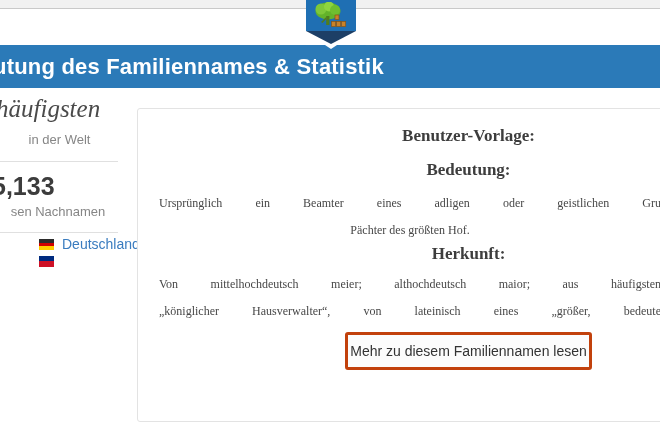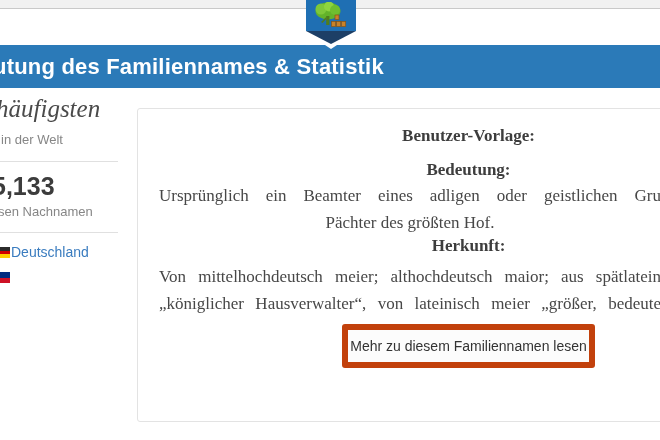--- a/index.html
+++ b/index.html
@@ -28,58 +28,59 @@
     width:50px;height:31px;background:#1f6fb3;
     display:flex;align-items:center;justify-content:center;
   }
   .banner svg.pointer{display:block;}
   
   .sidebar{position:absolute;left:0;top:94px;width:118px;}
   .sb-rank{
     font-family:"Liberation Serif", serif;font-style:italic;
     font-size:25px;line-height:30px;color:#4a4a4a;margin-left:-4px;white-space:nowrap;
   }
-  .sb-sub{font-size:13px;line-height:17px;color:#868686;white-space:nowrap;}
+  .sb-sub{font-size:13px;line-height:17px;color:#868686;white-space:nowrap;text-align:center;}
   .sb-sub1{margin-top:7px;margin-left:1px;}
   .sb-div{border:0;border-top:1px solid #e0e0e0;margin:13px 0 0 0;width:118px;}
   .sb-count{
     font-size:25px;line-height:30px;font-weight:bold;color:#3c3c3c;
     margin-top:9px;margin-left:-8px;white-space:nowrap;
   }
   .sb-sub2{margin-top:2px;margin-left:-2px;}
   .sb-div2{margin-top:12px;}
   .country-row{
-    display:flex;align-items:center;gap:1px;margin-top:10px;cursor:pointer;
+    display:flex;align-items:center;gap:8px;margin-top:2px;cursor:pointer;
     white-space:nowrap;
+    padding-left:44px;
   }
   .country-row .label{font-size:14px;line-height:19px;color:#3a7cbf;}
   .flag{width:15px;height:11px;flex:0 0 auto;margin-left:-5px;}
   .flag-de{background:linear-gradient(to bottom,#2b2b2b 0 33%,#d00000 33% 66%,#ffce00 66% 100%);}
   .flag-li{background:linear-gradient(to bottom,#002b7f 0 50%,#ce1126 50% 100%);}
   
   .card{
     position:absolute;left:137px;top:108px;width:663px;height:314px;
     background:#ffffff;border:1px solid #e3e3e3;border-radius:3px;
     box-sizing:border-box;padding-top:17px;
     font-family:"Liberation Serif", serif;color:#474747;
   }
   .vh{
     text-align:center;font-weight:bold;font-size:17px;line-height:20px;color:#3d3d3d;
   }
   .vh2{margin-top:14px;}
   .vh3{margin-top:0px;}
-  .para{margin:2px 0 0 21px;width:502px;font-size:17px;}
+  .para{margin:10px 0 0 21px;width:502px;font-size:12px;}
   .para .line{line-height:27px;}
   .jline{text-align:justify;text-align-last:justify;white-space:nowrap;}
   .nline{text-align:center;}
   .para2{margin-top:7px;}
   .read-more{
     display:block;margin:7px auto 4px auto;
     font-family:"Liberation Sans", sans-serif;font-size:14px;color:#333333;
-    background:#fcfcfc;border:6px solid #c2410c;border-radius:3px;
+    background:#fcfcfc;border:3px solid #c2410c;border-radius:3px;
     padding:8px 2px;cursor:pointer;
   }
 </style>
 </head>
 <body>
 
 <div class="topbar"></div>
 
 <div class="section-header">
   <div class="title">utung des Familiennames &amp; Statistik</div>
@@ -124,17 +125,17 @@
 
 <div class="card">
   <div class="vh">Benutzer-Vorlage:</div>
   <div class="vh vh2">Bedeutung:</div>
   <div class="para">
     <div class="line jline">Ursprünglich ein Beamter eines adligen oder geistlichen Gru</div>
     <div class="line nline">Pächter des größten Hof.</div>
   </div>
   <div class="vh vh3">Herkunft:</div>
   <div class="para para2">
-    <div class="line jline">Von mittelhochdeutsch meier; althochdeutsch maior; aus spätlatein</div>
-    <div class="line jline">„königlicher Hausverwalter“, von lateinisch meier „größer, bedeute</div>
+    <div class="line jline">Von mittelhochdeutsch meier; althochdeutsch maior; aus häufigsten</div>
+    <div class="line jline">„königlicher Hausverwalter“, von lateinisch eines „größer, bedeute</div>
   </div>
   <button class="read-more">Mehr zu diesem Familiennamen lesen</button>
 </div>
 
 </body></html>

